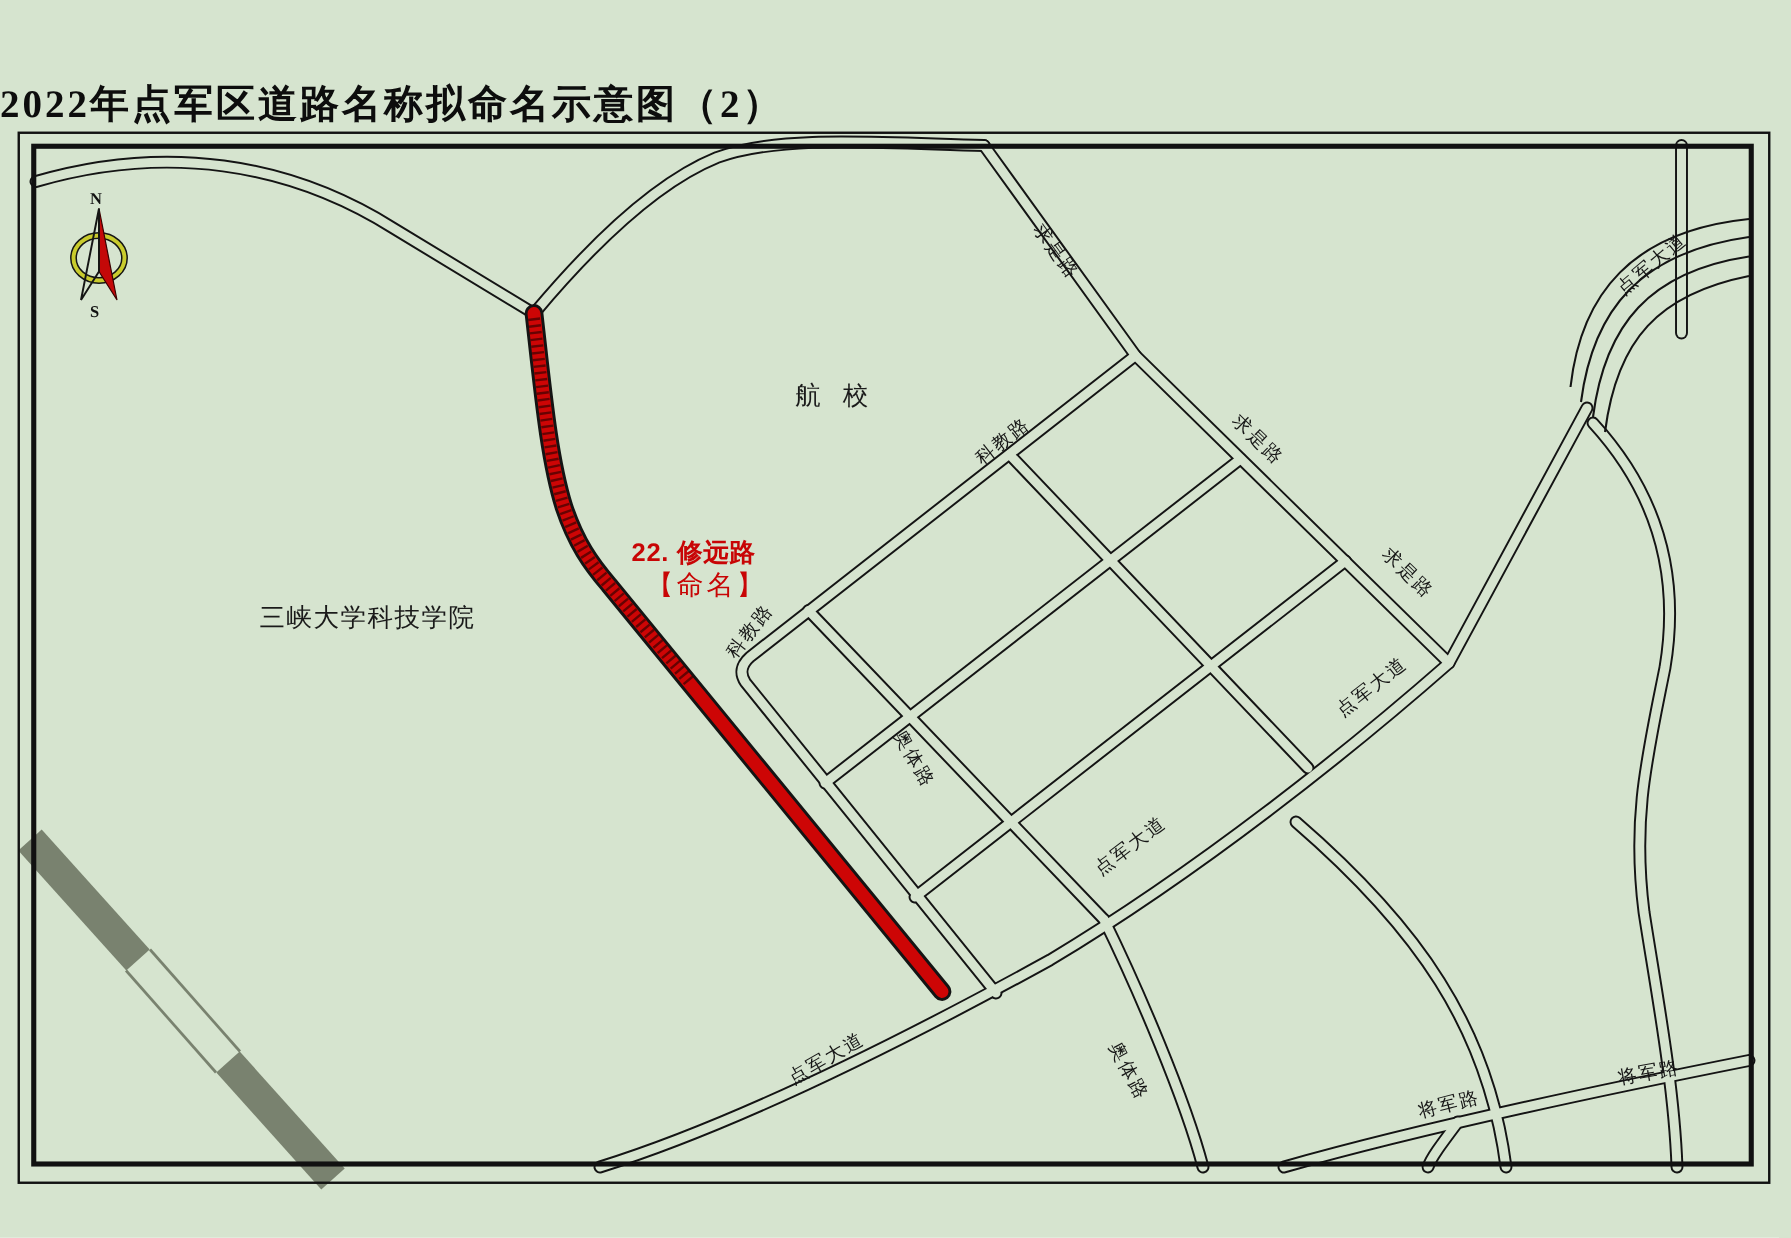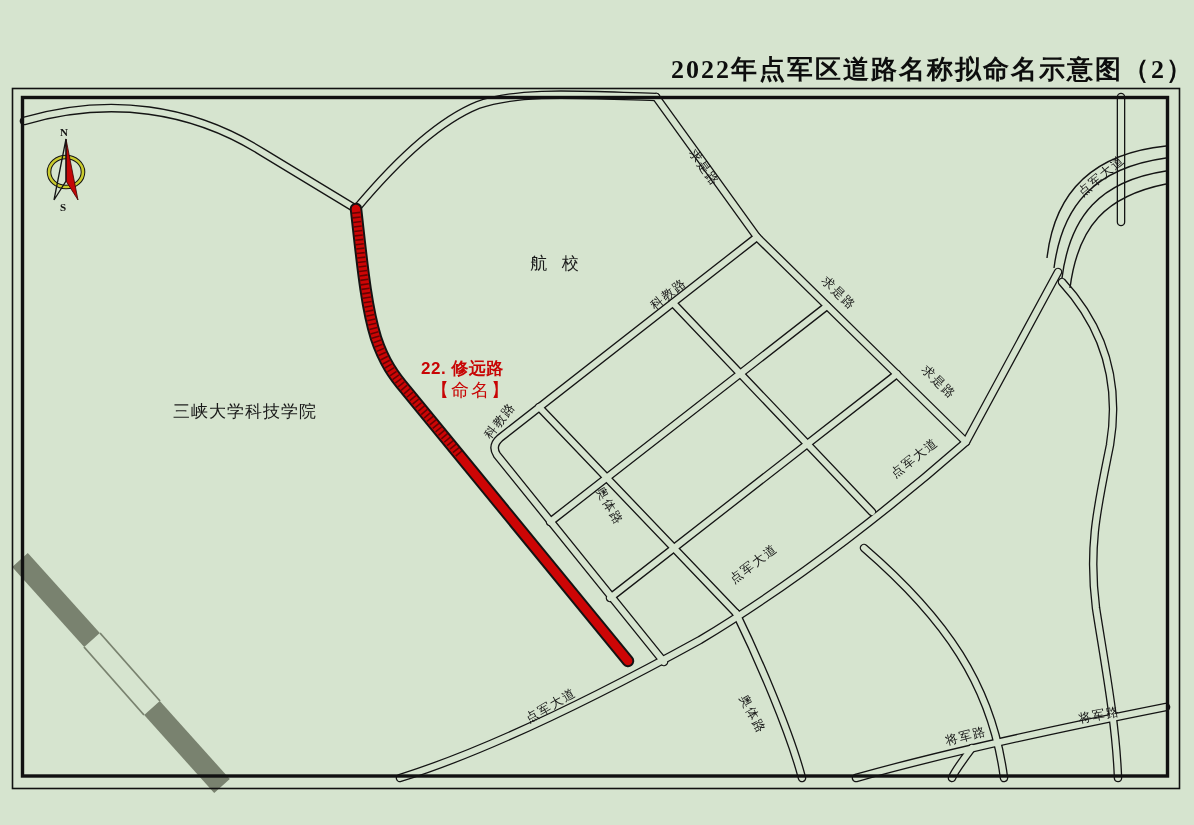--- a/index.html
+++ b/index.html
@@ -6,21 +6,21 @@
   .page{
     position:relative;
     width:1194px;height:825px;
     background:#d6e4cf;
     overflow:hidden;
     font-family:"Liberation Sans",sans-serif;
   }
   .map-title{
     position:absolute;
     top:52px;left:0;width:100%;
-    text-align:right;
+    text-align:left;
     font-family:"Liberation Serif",serif;
     font-weight:bold;
     font-size:26px;
     letter-spacing:2px;
     color:#0d0d0d;
   }
   svg{position:absolute;left:0;top:0;}
   text{font-family:"Liberation Sans",sans-serif;}
   .road-label{font-size:12.5px;letter-spacing:1.5px;fill:#161616;}
   .place-label{font-size:17px;fill:#1a1a1a;}

